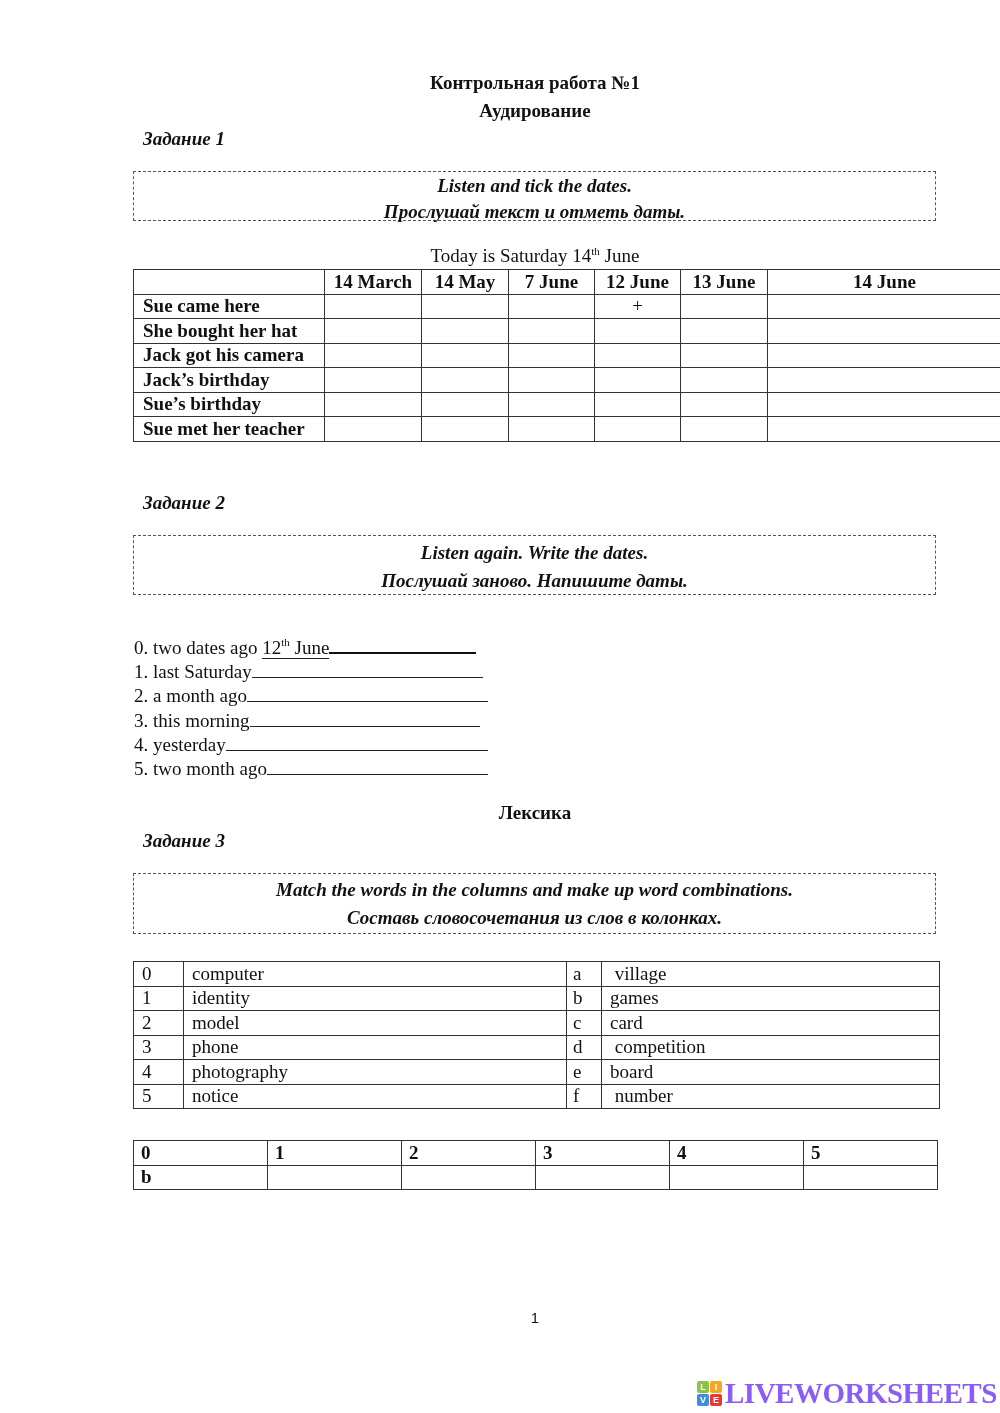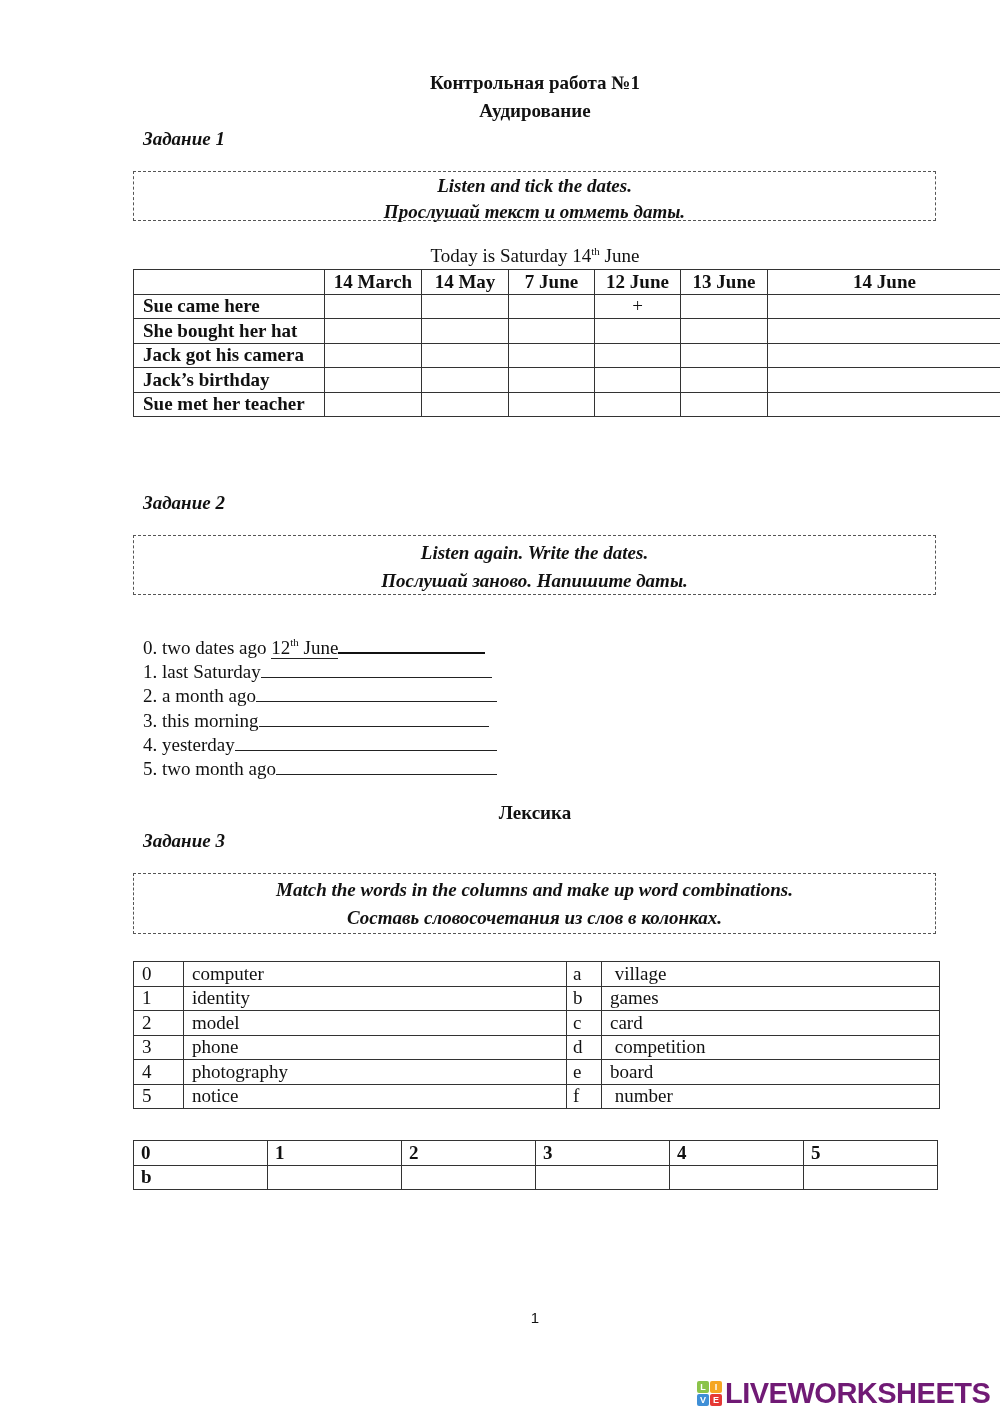--- a/index.html
+++ b/index.html
@@ -13,37 +13,37 @@
   .box div { line-height:26px; }
   table { border-collapse:collapse; }
   td { border:1.3px solid #333; padding:0; }
   .t1 { left:133px; top:269px; width:869px; font-size:19px; }
   .t1 td { height:23.5px; font-weight:bold; }
   .t1 td.lbl { padding-left:9px; text-align:left; }
   .t1 td.hd { text-align:center; }
   .t1 td.cell { text-align:center; font-weight:normal; }
   .today { left:0; width:1070px; text-align:center; font-size:19px; top:245px; }
   sup { font-size:11px; vertical-align:top; line-height:10px; position:relative; top:1px; }
-  .lines { left:143px; top:636px; font-size:19px; line-height:24.2px; }
+  .lines { left:134px; top:636px; font-size:19px; line-height:24.2px; }
   .lines .row { white-space:nowrap; }
   .blank { display:inline-block; border-bottom:1px solid #222; height:16px; vertical-align:baseline; }
   .blank.bold { border-bottom:2px solid #111; }
   .t3 { left:133px; top:961px; width:807px; font-size:19px; }
   .t3 td { height:23.5px; }
   .t3 td.n { width:41px; padding-left:8px; }
   .t3 td.w { width:374px; padding-left:8px; }
   .t3 td.l { width:28px; padding-left:6px; }
   .t3 td.w2 { padding-left:8px; }
   .t4 { left:133px; top:1140px; width:805px; font-size:19px; font-weight:bold; }
   .t4 td { height:23.5px; padding-left:7px; width:127px; }
   .pagenum { left:0; width:1070px; text-align:center; top:1309px; font-family:"Liberation Sans","DejaVu Sans",sans-serif; font-size:15px; }
   .logo { left:697px; top:1378px; height:30px; display:flex; align-items:center; }
   .logo-grid { display:grid; grid-template-columns:12px 12px; grid-template-rows:12px 12px; gap:1px; margin-right:3px; }
   .logo-grid span { display:flex; align-items:center; justify-content:center; font-family:"Liberation Sans","DejaVu Sans",sans-serif; font-weight:bold; font-size:9px; color:#fff; border-radius:2px; }
-  .logo-text { font-family:Liberation Sans, sans-serif; font-weight:bold; font-size:29px; color:#701a75; letter-spacing:-0.5px; }
+  .logo-text { font-family:Liberation Serif, serif; font-weight:bold; font-size:29px; color:#8b5cf6; letter-spacing:-0.5px; }
 </style>
 </head>
 <body>
 
 <div class="abs title" style="top:72px;">Контрольная работа №1</div>
 <div class="abs title" style="top:100px;">Аудирование</div>
 
 <div class="abs task" style="top:128px;">Задание 1</div>
 
 <div class="abs box" style="top:171px; height:50px; padding-top:1px;">
@@ -94,20 +94,29 @@
   <tr>
     <td class="lbl">Jack’s birthday</td>
     <td class="cell"></td>
     <td class="cell"></td>
     <td class="cell"></td>
     <td class="cell"></td>
     <td class="cell"></td>
     <td class="cell"></td>
   </tr>
   <tr>
+    <td class="lbl">Sue’s birthday</td>
+    <td class="cell"></td>
+    <td class="cell"></td>
+    <td class="cell"></td>
+    <td class="cell"></td>
+    <td class="cell"></td>
+    <td class="cell"></td>
+  </tr>
+  <tr>
     <td class="lbl">Sue met her teacher</td>
     <td class="cell"></td>
     <td class="cell"></td>
     <td class="cell"></td>
     <td class="cell"></td>
     <td class="cell"></td>
     <td class="cell"></td>
   </tr>
 </tbody>
   </table>

